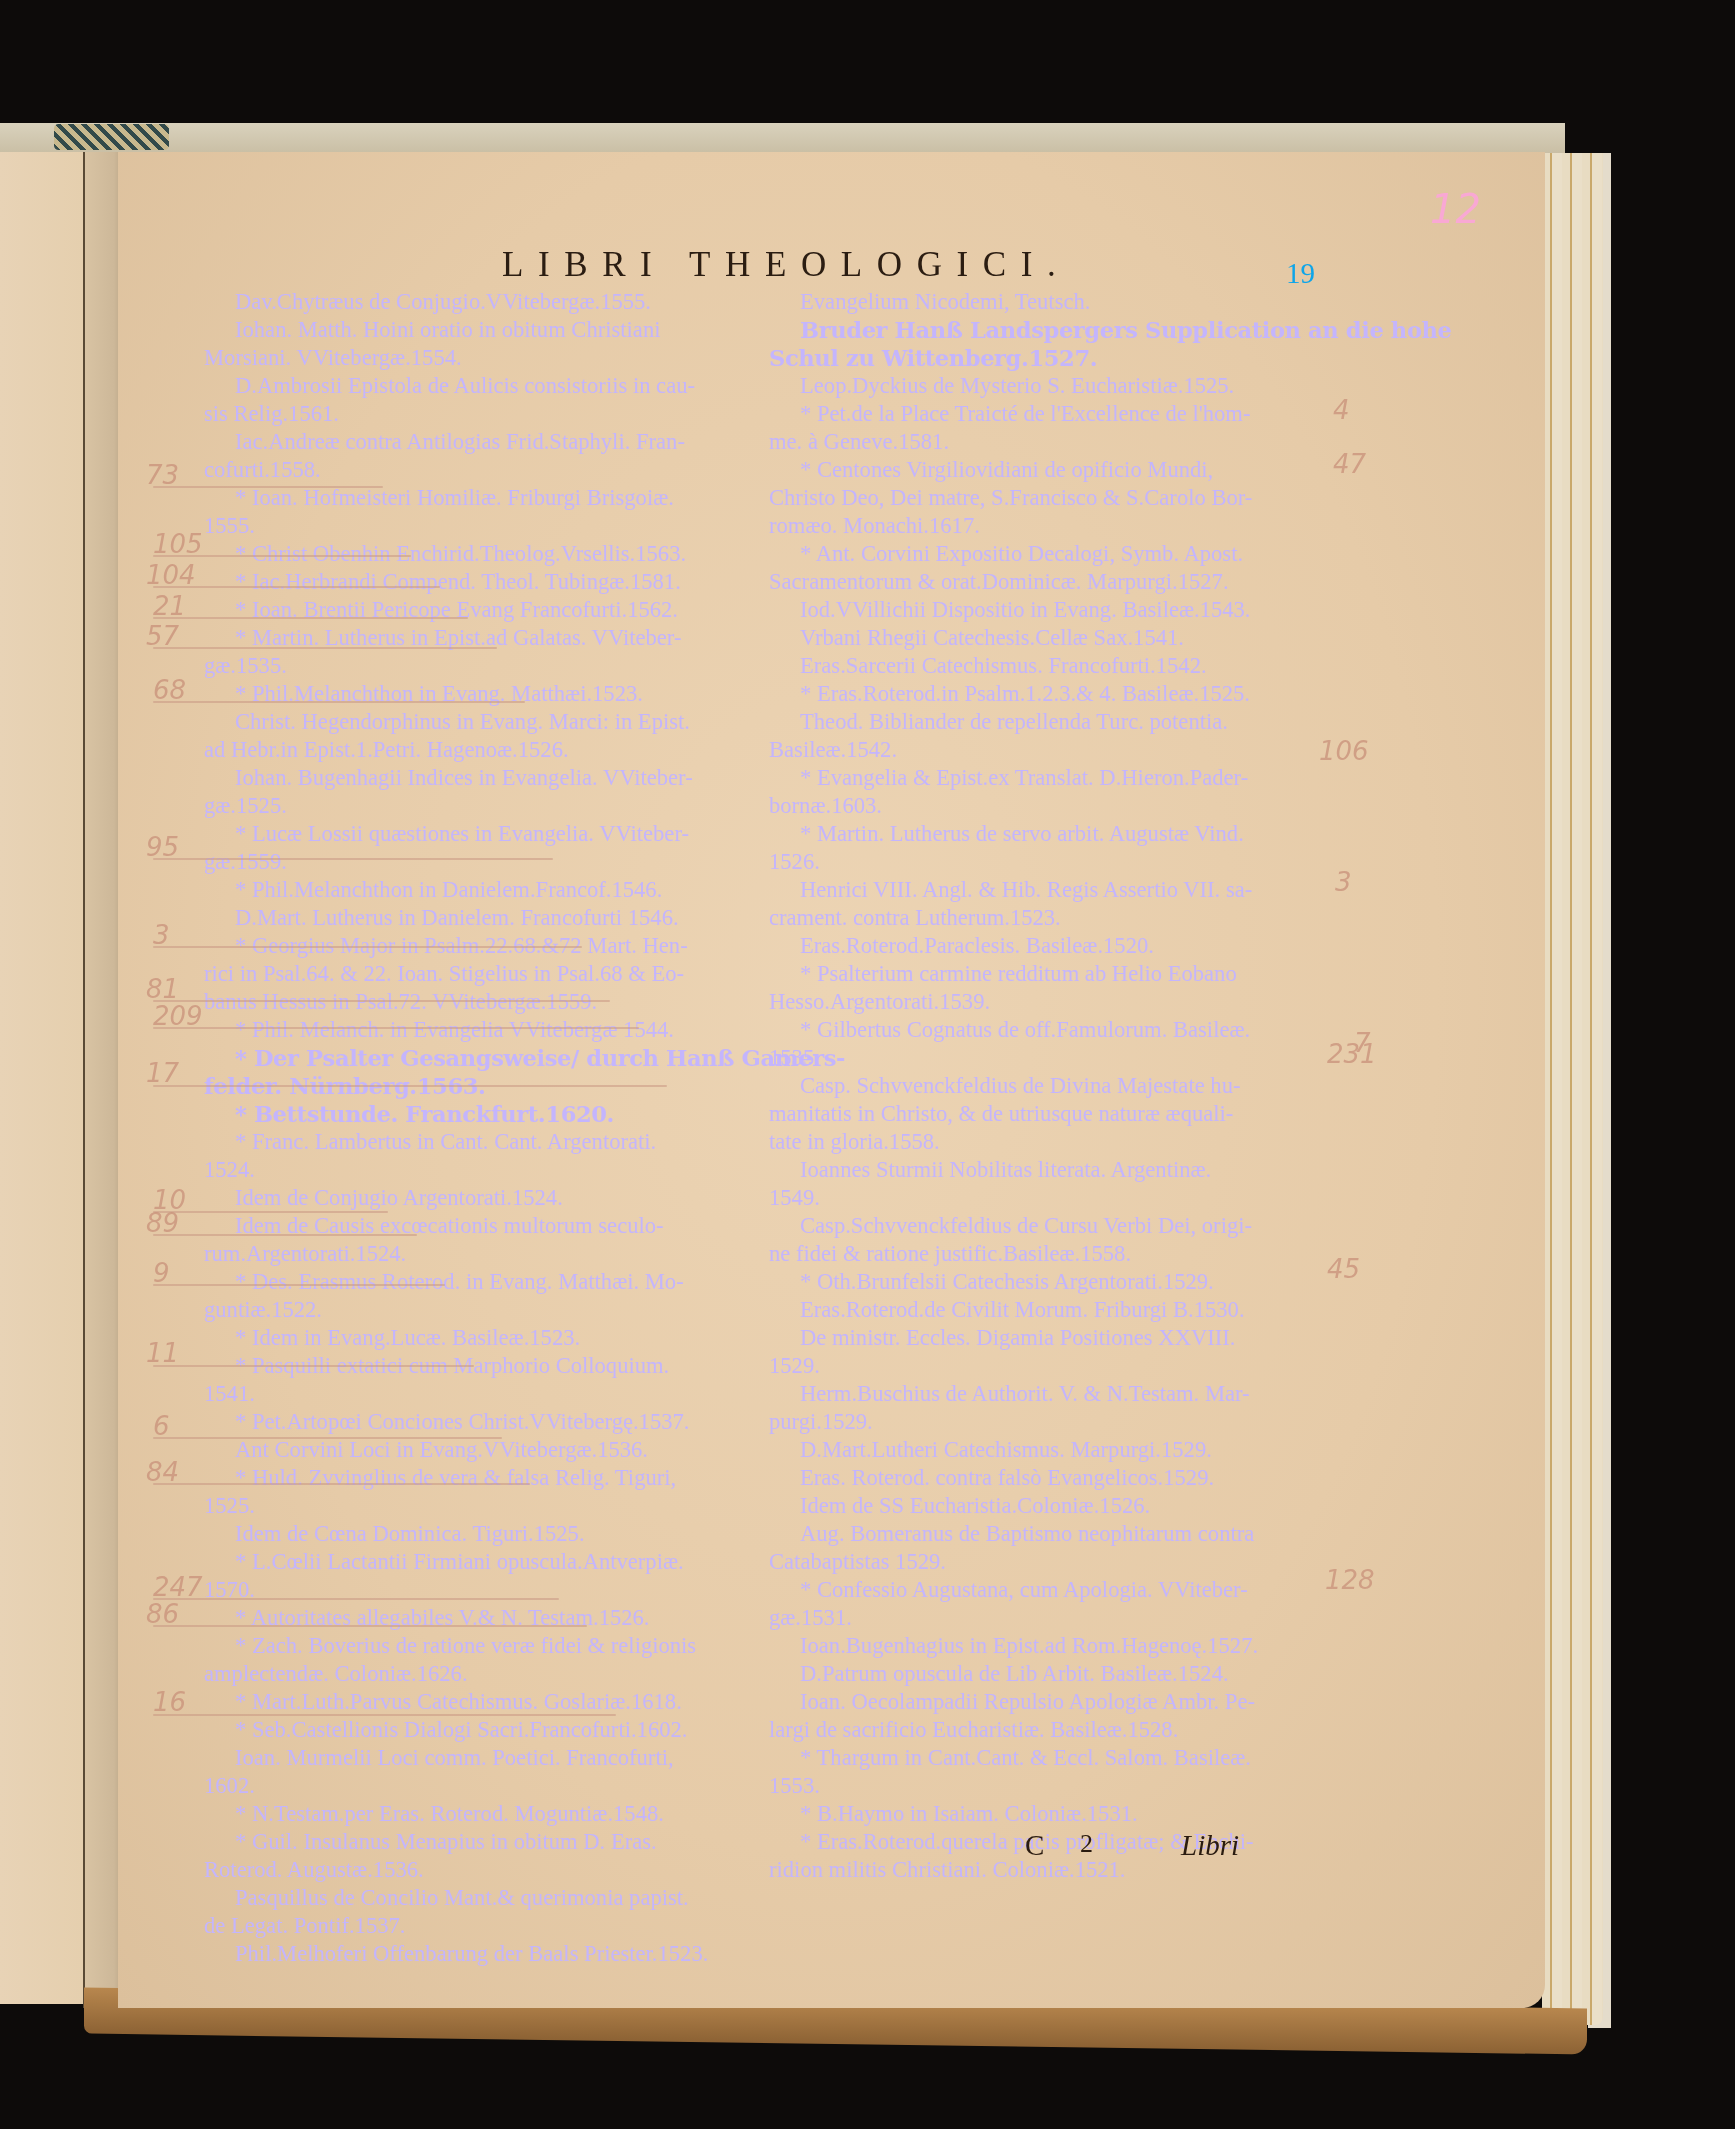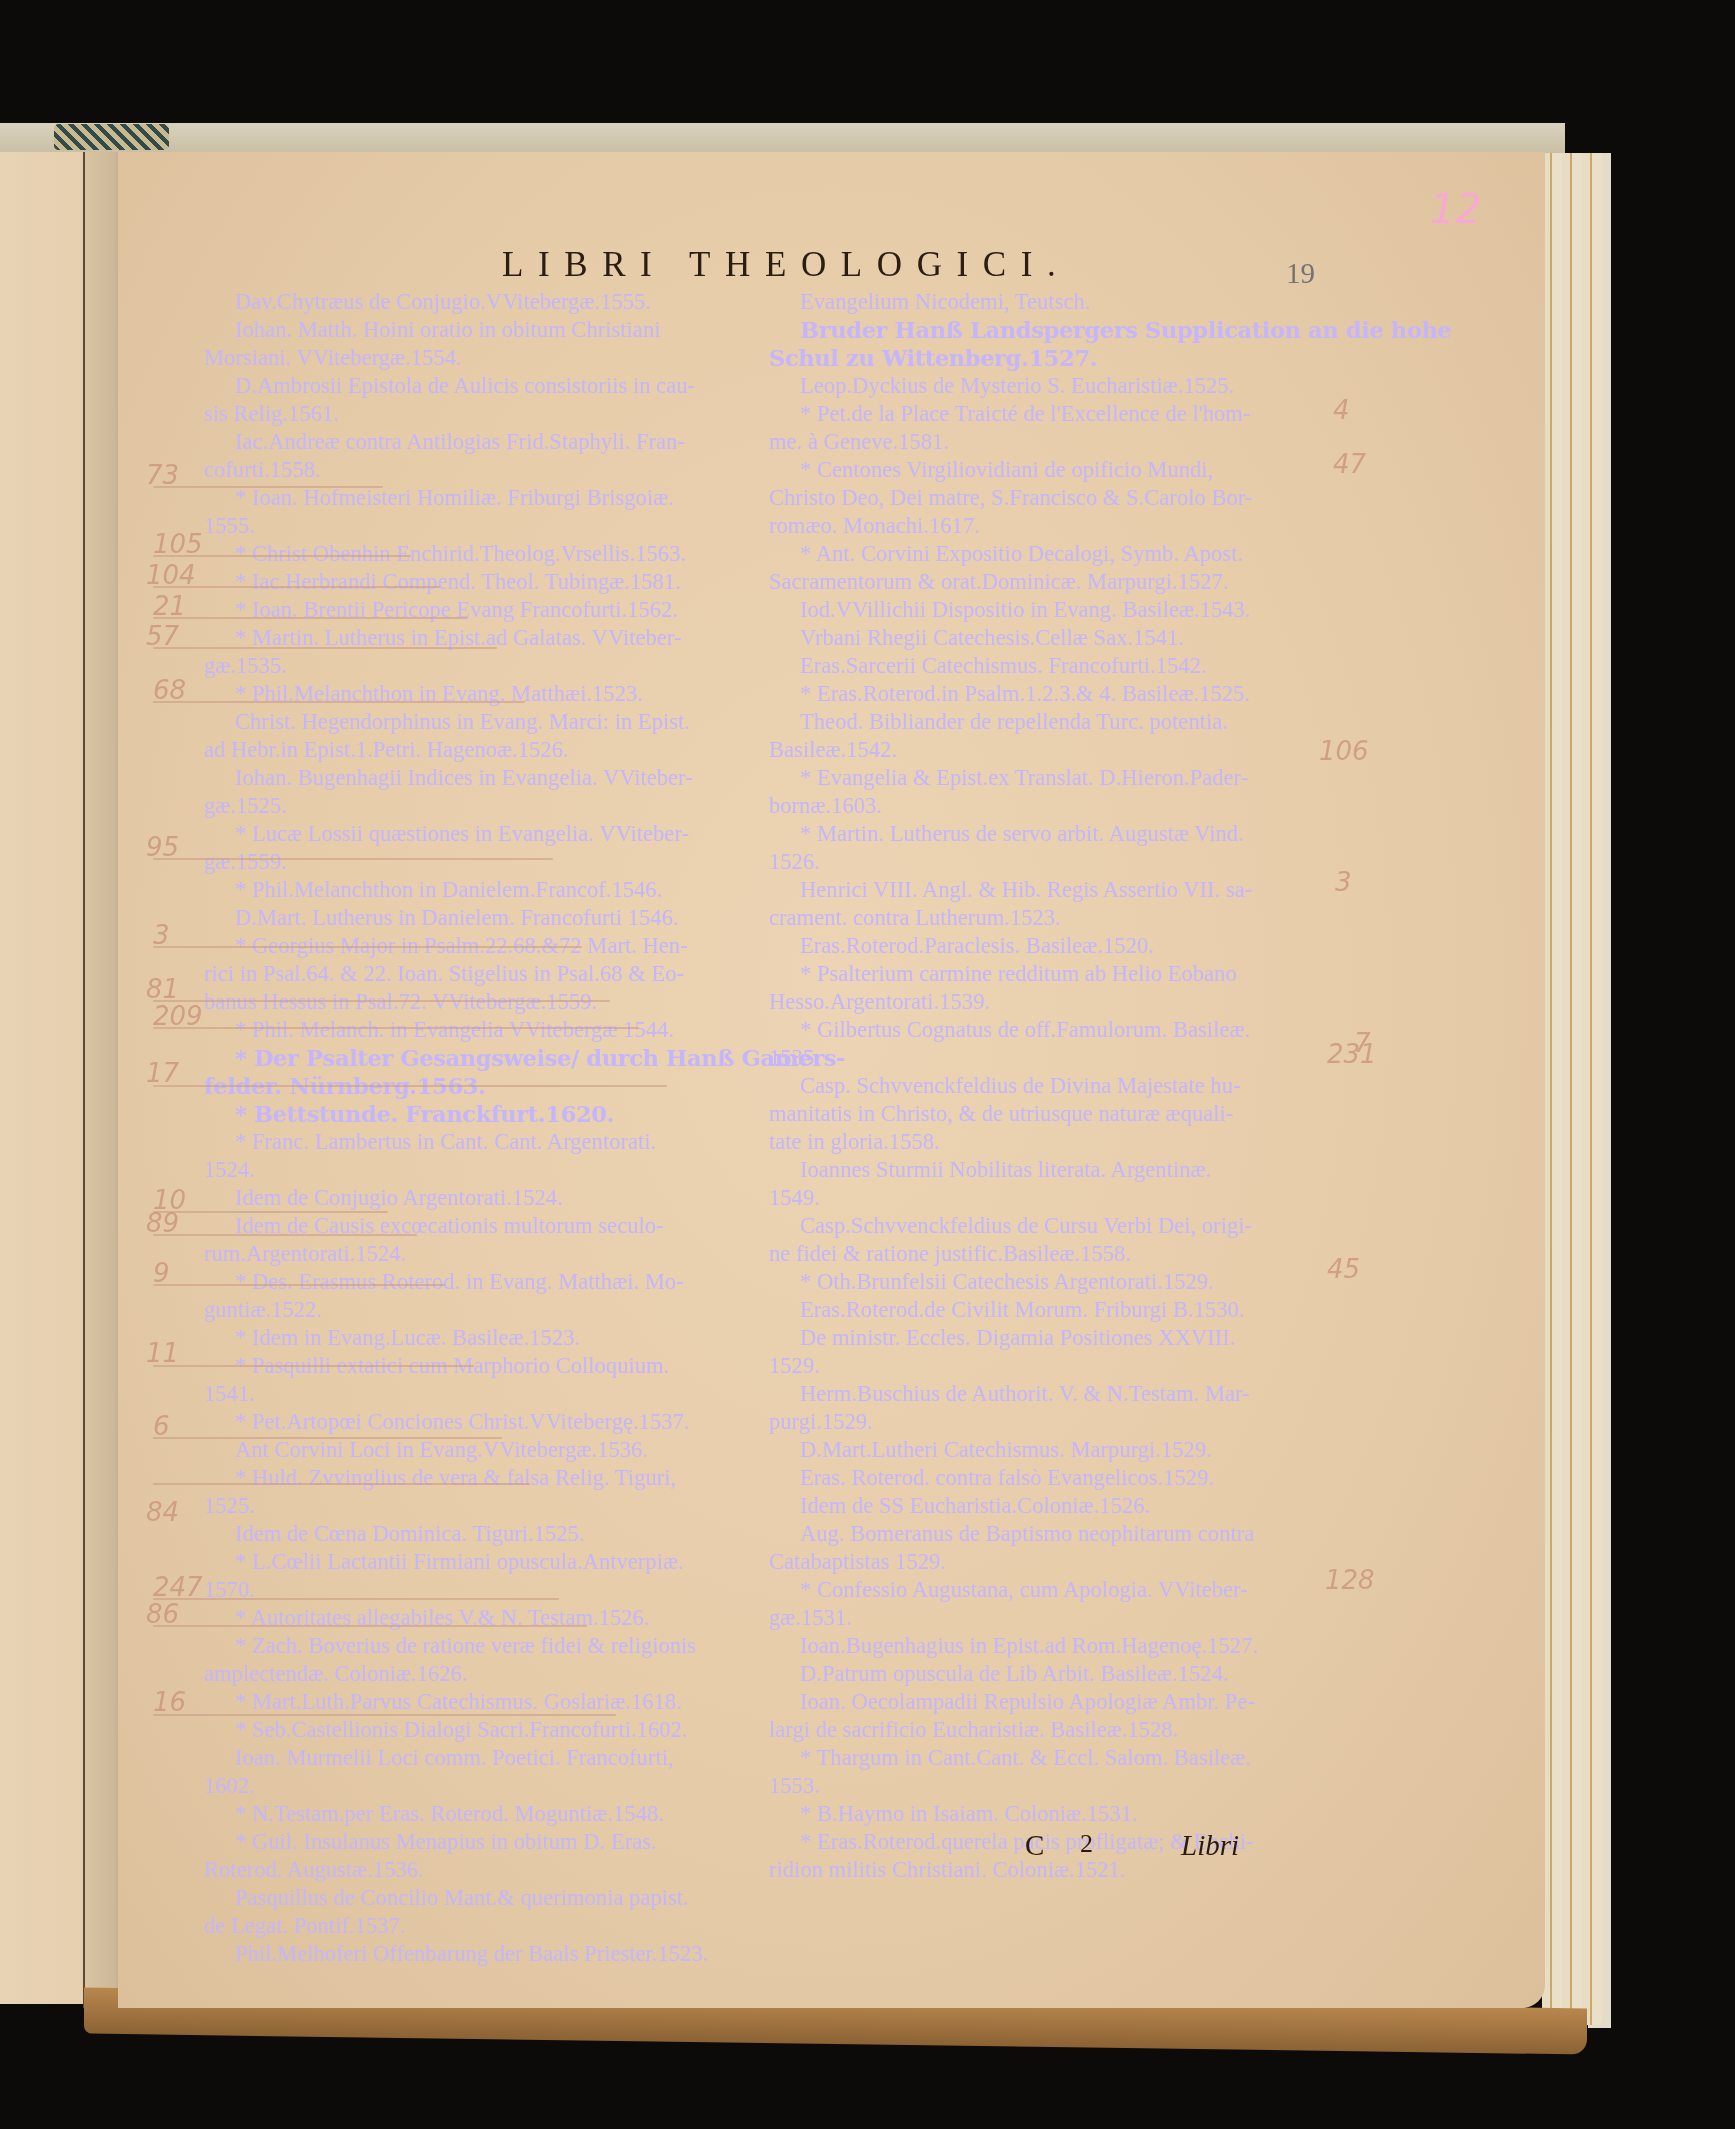--- a/index.html
+++ b/index.html
@@ -18,21 +18,21 @@
           border-bottom-right-radius:23px; }
   .fore-edge { position:absolute; left:1542px; top:153px; width:61px; height:1872px;
                background:repeating-linear-gradient(90deg,#e8dcc2 0 7.7px,#c9a86a 7.7px 10px,#eadfc8 10px 20px);
                border-radius:0 0 7.7px 0; }
   .cover-r { position:absolute; left:1588px; top:153px; width:23px; height:1875px; background:#e4dccb; }
   .bottom-edge { position:absolute; left:84px; top:1998px; width:1503px; height:46px;
                  background:linear-gradient(#b8874e,#8c6234); border-radius:0 0 15.3px 7.7px;
                  transform:skewY(0.8deg); }
   .running-head { position:absolute; left:502px; top:245px; font-size:35px; letter-spacing:14.6px;
                   color:#2b1d12; }
-  .folio { position:absolute; left:1286px; top:257px; font-size:29px; color:#737373; }
+  .folio { position:absolute; left:1286px; top:257px; font-size:29px; color:#0ea5e9; }
   .ms-num { position:absolute; left:1430px; top:186px; font-size:40px; color:#f9a8d4;
             font-family:"DejaVu Sans",sans-serif; font-style:italic; }
   .col { position:absolute; top:288px; width:537px; font-size:22.6px; line-height:28px;
          color:#c4b5fd; }
   .col.left { left:204px; }
   .col.right { left:769px; width:537px; }
   .entry { margin:0; text-indent:0; }
   .entry .first { display:block; padding-left:31px; white-space:nowrap; }
   .entry .cont { display:block; white-space:nowrap; }
   .fraktur { font-family:"DejaVu Serif",serif; font-weight:bold; letter-spacing:-0.4px; }
@@ -360,21 +360,21 @@
     <div class="margin-note" style="left: 153px; top: 1185px;">10</div>
     <div class="underline-mark" style="left: 153px; width: 235px; top: 1211px;"></div>
     <div class="margin-note" style="left: 146px; top: 1208px;">89</div>
     <div class="underline-mark" style="left: 153px; width: 264px; top: 1234px;"></div>
     <div class="margin-note" style="left: 153px; top: 1258px;">9</div>
     <div class="underline-mark" style="left: 153px; width: 292px; top: 1284px;"></div>
     <div class="margin-note" style="left: 146px; top: 1338px;">11</div>
     <div class="underline-mark" style="left: 153px; width: 321px; top: 1365px;"></div>
     <div class="margin-note" style="left: 153px; top: 1411px;">6</div>
     <div class="underline-mark" style="left: 153px; width: 349px; top: 1437px;"></div>
-    <div class="margin-note" style="left: 146px; top: 1457px; margin-top: 40px;">84</div>
+    <div class="margin-note" style="left: 146px; top: 1457px;">84</div>
     <div class="underline-mark" style="left: 153px; width: 377px; top: 1483px;"></div>
     <div class="margin-note" style="left: 153px; top: 1572px;">247</div>
     <div class="underline-mark" style="left: 153px; width: 406px; top: 1598px;"></div>
     <div class="margin-note" style="left: 146px; top: 1599px;">86</div>
     <div class="underline-mark" style="left: 153px; width: 434px; top: 1625px;"></div>
     <div class="margin-note" style="left: 153px; top: 1687px;">16</div>
     <div class="underline-mark" style="left: 153px; width: 463px; top: 1714px;"></div>
   </div>
 <div id="margin-right">
     <div class="margin-note" style="left: 1333px; top: 395px;">4</div>

